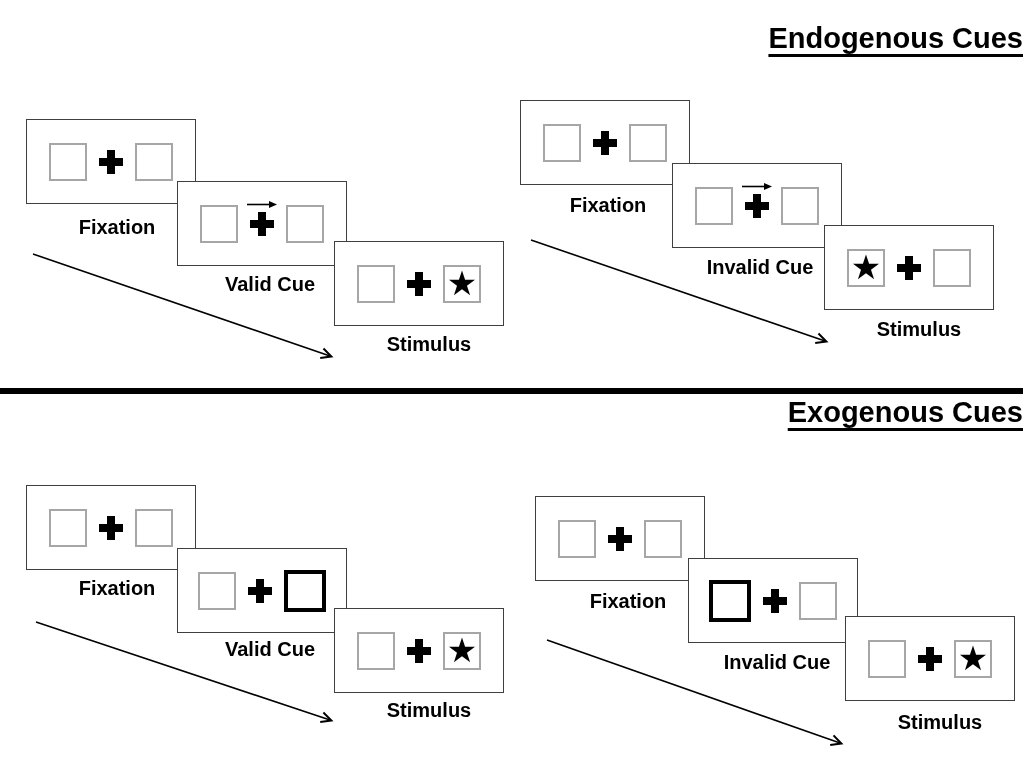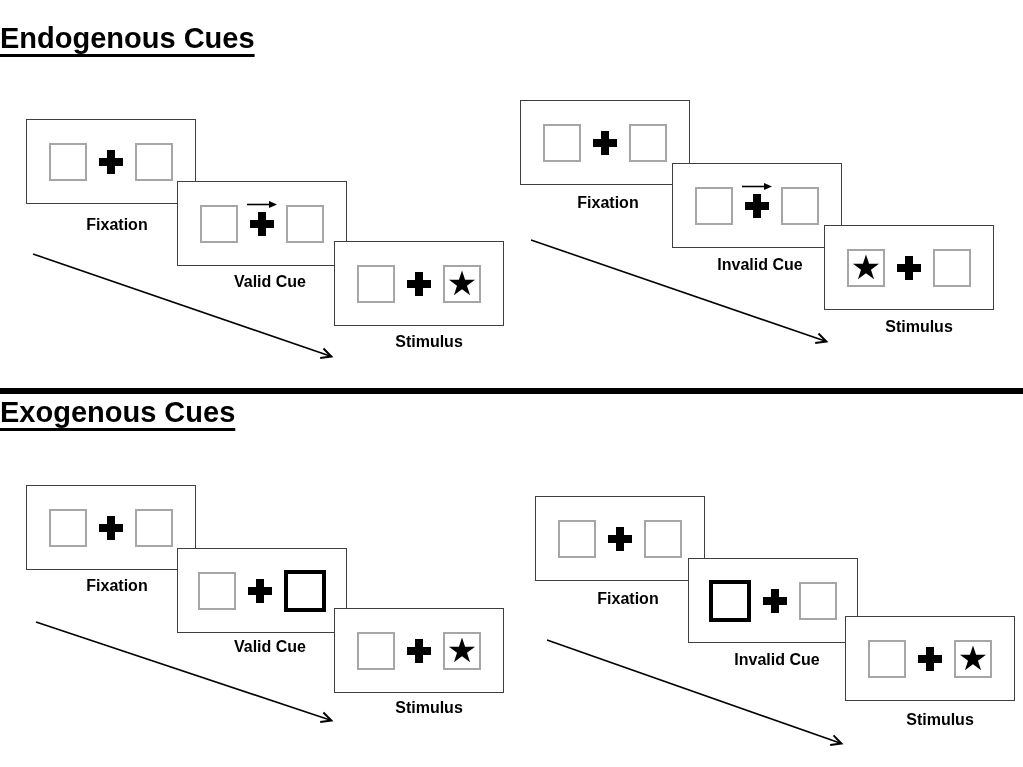--- a/index.html
+++ b/index.html
@@ -1,20 +1,20 @@
 <!DOCTYPE html>
 <html><head>
 <meta charset="utf-8">
 <style>
   html,body{margin:0;padding:0;background:#ffffff;}
   body{width:1023px;height:767px;position:relative;overflow:hidden;
        font-family:"Liberation Sans",sans-serif;color:#000;}
   .stage{position:absolute;inset:0;}
 
-  .section-title{position:absolute;left:0;width:100%;text-align:left;
+  .section-title{position:absolute;left:0;width:100%;text-align:right;
        font-size:29px;font-weight:700;letter-spacing:0;
        text-decoration:underline;text-decoration-thickness:3px;text-underline-offset:6px;}
   .divider{position:absolute;left:0;top:388px;width:100%;height:6px;background:#000;}
 
   .arrows{position:absolute;left:0;top:0;z-index:0;}
 
   .panel{position:absolute;width:170px;height:85px;background:#fff;
        border:1px solid #3f3f3f;box-sizing:border-box;
        display:flex;align-items:center;justify-content:center;gap:12px;}
   .box{width:38px;height:38px;border:2px solid #a6a6a6;box-sizing:border-box;
@@ -22,21 +22,21 @@
   .box.thick{width:42px;height:42px;border:4px solid #000;}
   .star{font-size:34px;line-height:1;color:#000;transform:translateY(-1px);}
 
   .plus{position:relative;width:24px;height:24px;flex:0 0 24px;}
   .plus::before{content:"";position:absolute;left:0;top:8px;width:24px;height:8px;background:#000;}
   .plus::after{content:"";position:absolute;left:8px;top:0;width:8px;height:24px;background:#000;}
 
   .cue-arrow{position:absolute;left:50%;top:16px;transform:translateX(-50%);}
 
   .step-label{position:absolute;transform:translateX(-50%);z-index:5;
-       font-size:16px;font-weight:700;white-space:nowrap;padding-left:20px;}
+       font-size:20px;font-weight:700;white-space:nowrap;padding-left:20px;}
 </style>
 </head>
 <body>
 
 <div class="stage">
 
   <svg class="arrows" width="1023" height="767">
     <defs>
       <marker id="ah" viewBox="0 0 10 10" refX="7" refY="5" markerWidth="9" markerHeight="9" orient="auto">
         <path d="M1,1.5 L8,5 L1,8.5" fill="none" stroke="#000" stroke-width="1.4"></path>

